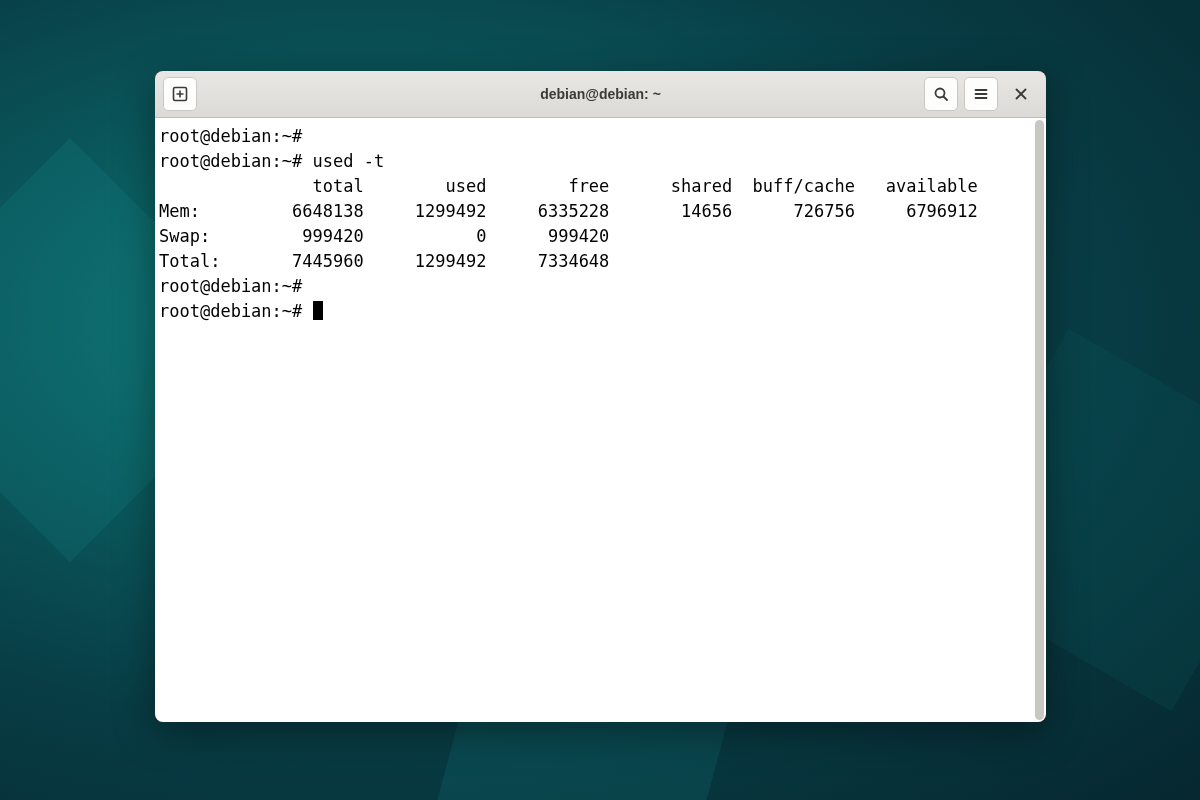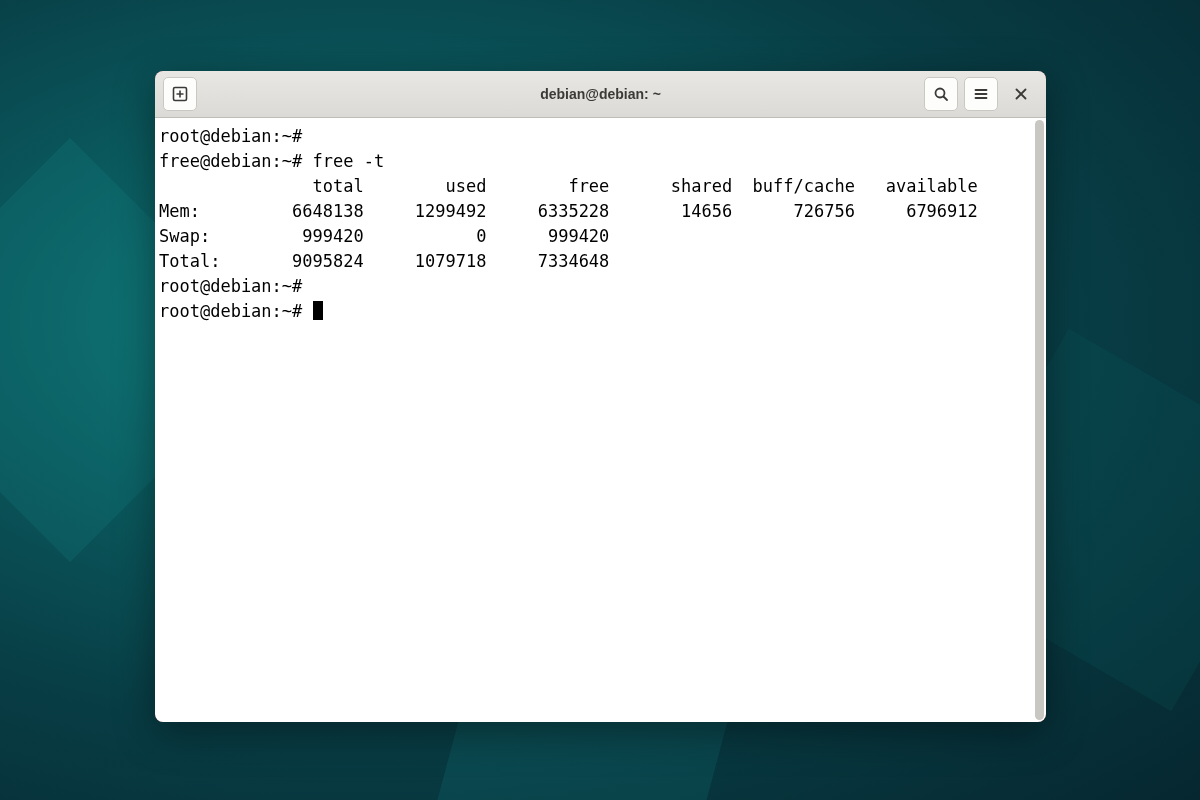--- a/index.html
+++ b/index.html
@@ -139,22 +139,22 @@
       <div class="tb-close">
         <svg class="icon" viewBox="0 0 16 16">
           <line x1="3.5" y1="3.5" x2="12.5" y2="12.5" stroke="currentColor" stroke-width="1.8" stroke-linecap="round"></line>
           <line x1="12.5" y1="3.5" x2="3.5" y2="12.5" stroke="currentColor" stroke-width="1.8" stroke-linecap="round"></line>
         </svg>
       </div>
     </div>
   </div>
 
   <div class="terminal-body"><span>root@debian:~#</span>
-<span>free@debian:~# free -t</span>
+<span>root@debian:~# used -t</span>
 <span>               total        used        free      shared  buff/cache   available</span>
 <span>Mem:         6648138     1299492     6335228       14656      726756     6796912</span>
 <span>Swap:         999420           0      999420</span>
-<span>Total:       9095824     1079718     7334648</span>
+<span>Total:       7445960     1299492     7334648</span>
 <span>root@debian:~#</span>
 <span>root@debian:~#</span> <span class="cursor-block"></span>
     <div class="scroll-track"></div>
   </div>
 </div>
 
 </body></html>

